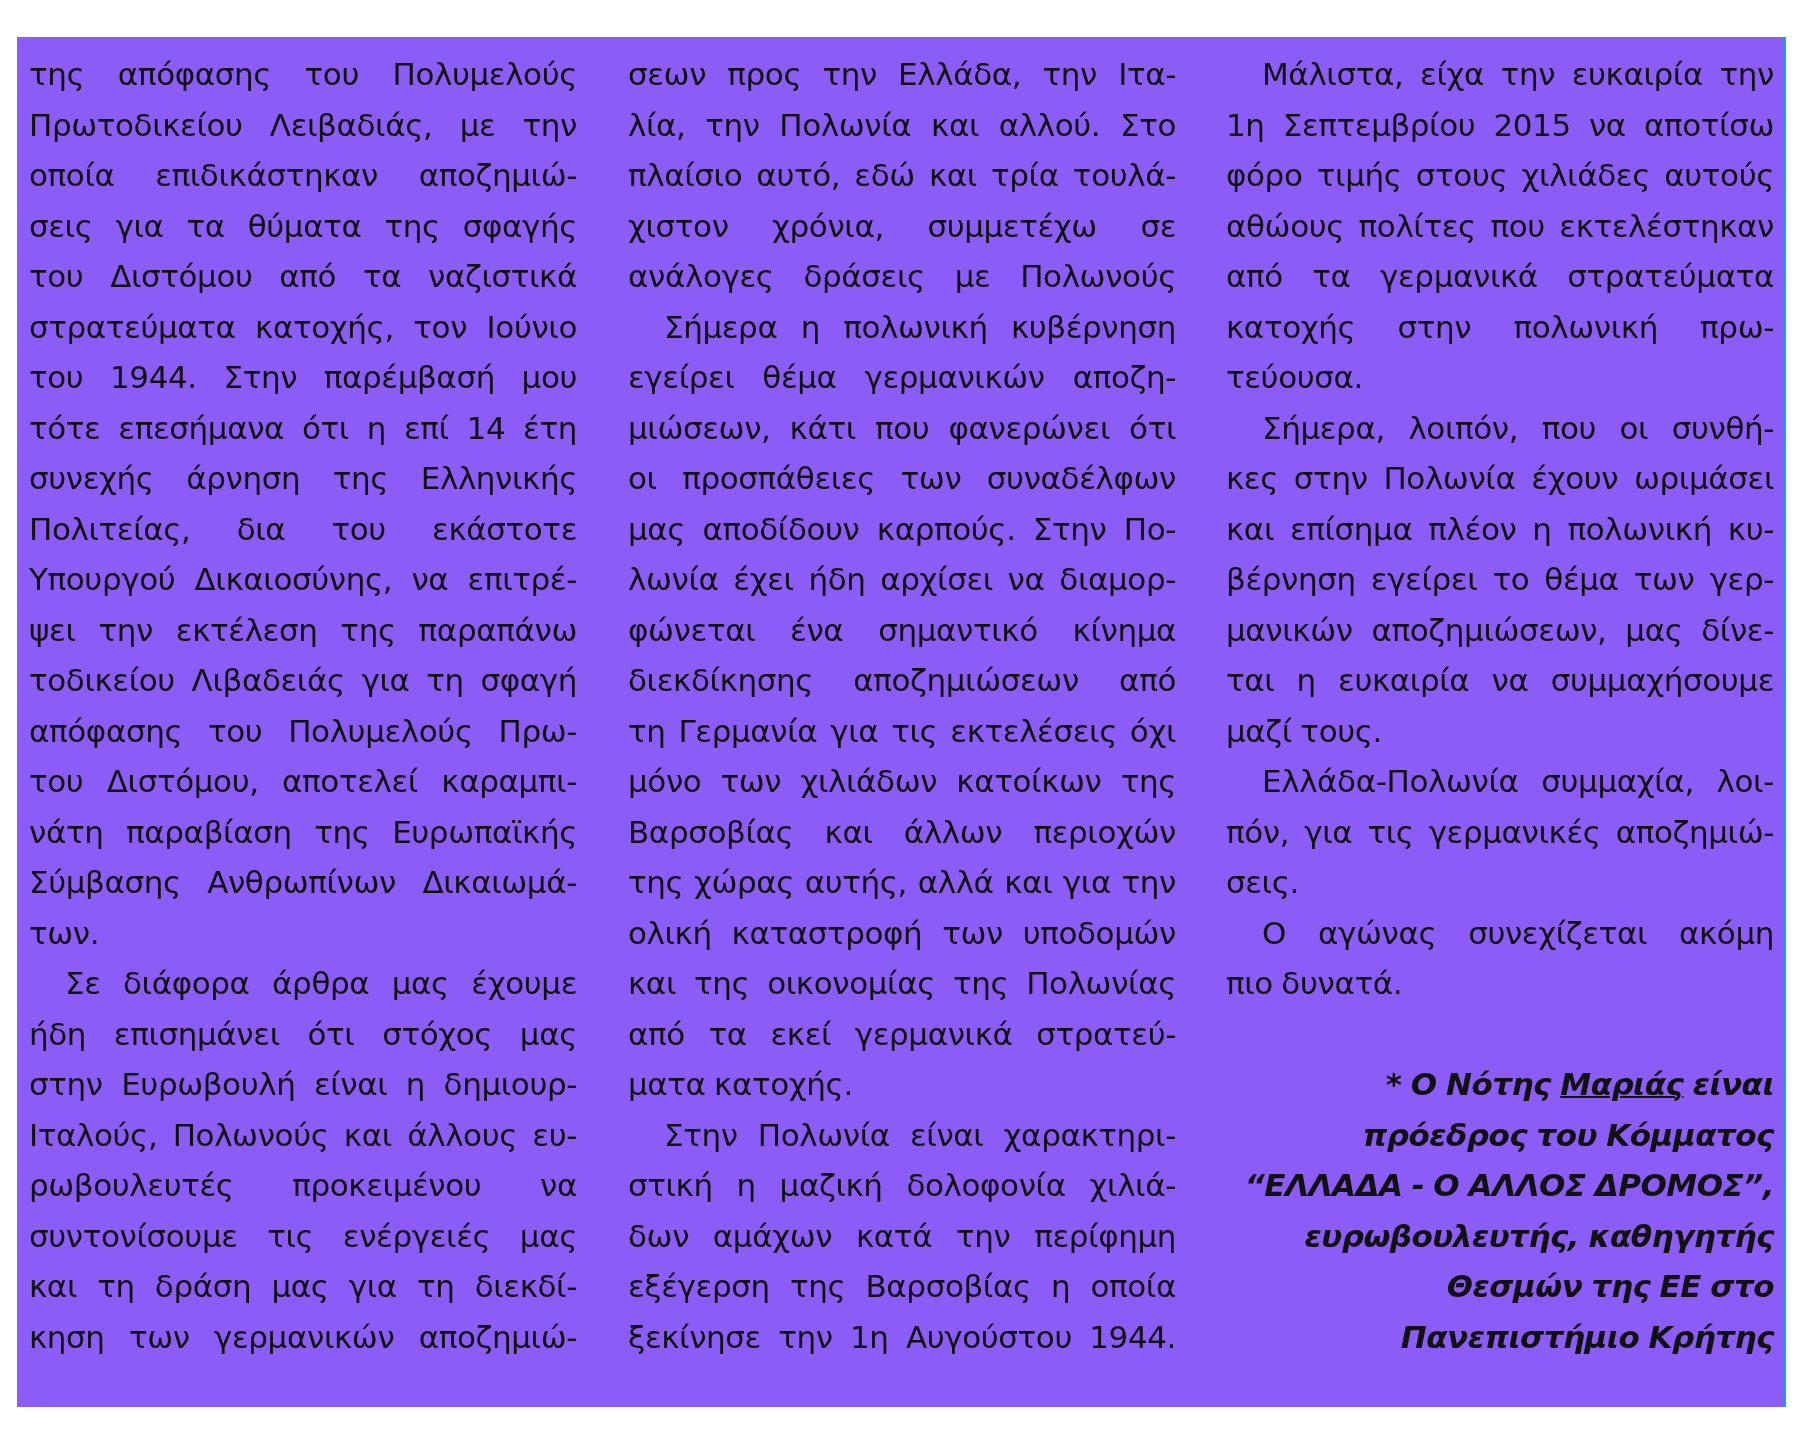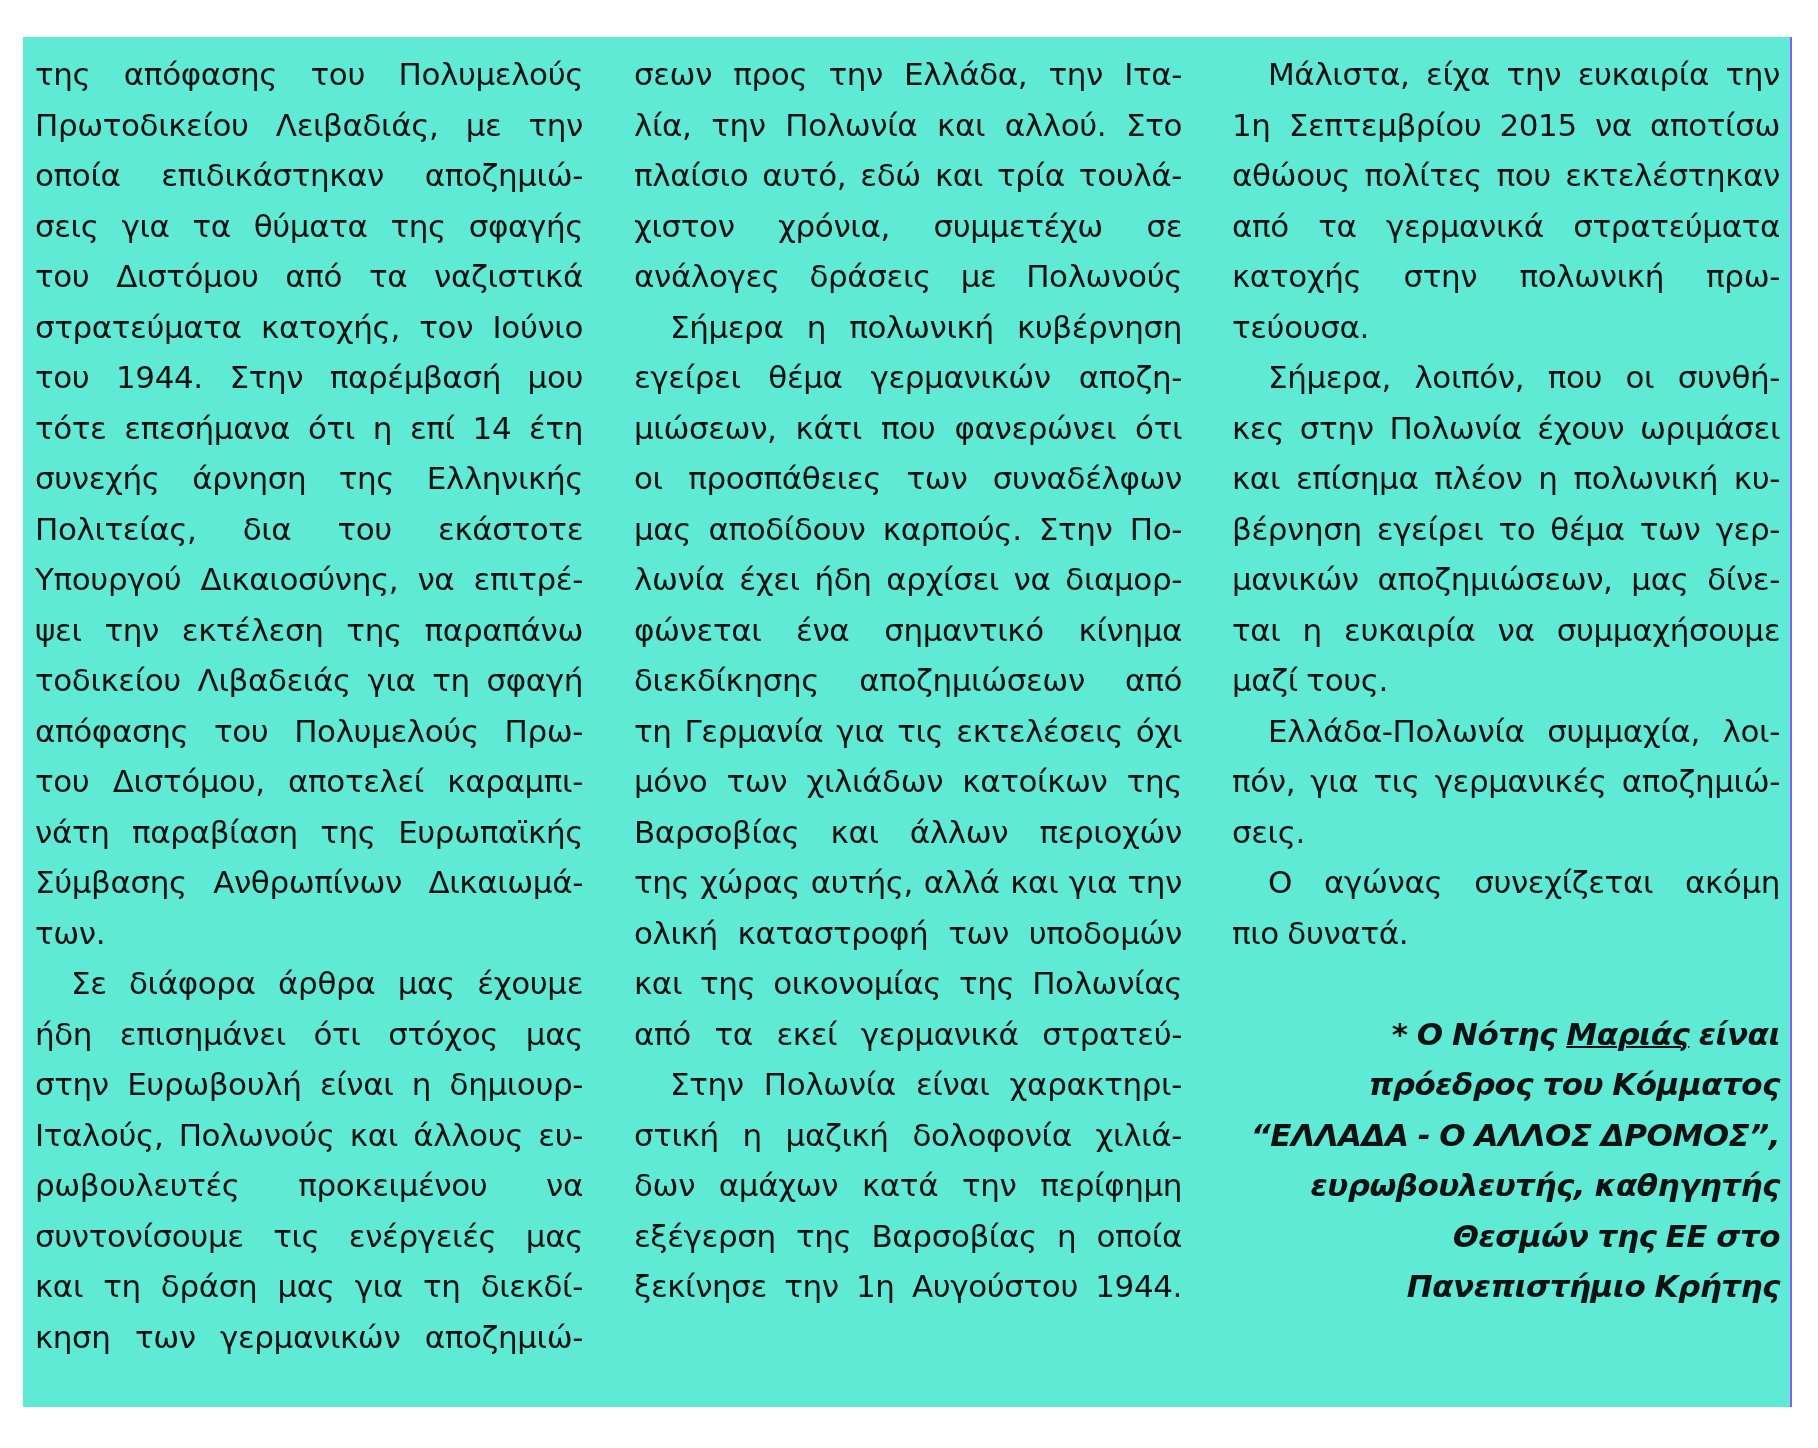--- a/index.html
+++ b/index.html
@@ -1,19 +1,19 @@
 <!DOCTYPE html>
 <html><head>
 <meta charset="utf-8">
 <style>
   html, body { margin:0; padding:0; background:#ffffff; }
   body { width:1818px; height:1448px; position:relative; overflow:hidden;
          font-family:"DejaVu Sans","Liberation Sans",sans-serif; color:#111; }
-  .panel { position:absolute; left:23px; top:37px; width:1767px; height:1370px;
-           background:#5eead4; border-right:2px solid #8b5cf6; }
+  .panel { position:absolute; left:17px; top:37px; width:1767px; height:1370px;
+           background:#8b5cf6; border-right:2px solid #0ea5e9; }
   .col { position:absolute; top:12px; }
   .col.c1 { left:12px; width:548px; }
   .col.c2 { left:611px; width:548px; }
   .col.c3 { left:1209px; width:548px; }
   .ln { display:block; height:50.5px; line-height:50.5px; font-size:31px;
         white-space:nowrap; text-align:justify; text-align-last:justify;
         letter-spacing:-0.4px; word-spacing:-1px; overflow:visible; }
   .ln.last { text-align-last:left; }
   .ln.ind { text-indent:36px; }
   .sig { font-weight:bold; font-style:italic; text-align-last:right;
@@ -69,30 +69,32 @@
     <span class="ln">λωνία έχει ήδη αρχίσει να διαμορ-</span>
     <span class="ln">φώνεται ένα σημαντικό κίνημα</span>
     <span class="ln">διεκδίκησης αποζημιώσεων από</span>
     <span class="ln">τη Γερμανία για τις εκτελέσεις όχι</span>
     <span class="ln">μόνο των χιλιάδων κατοίκων της</span>
     <span class="ln">Βαρσοβίας και άλλων περιοχών</span>
     <span class="ln">της χώρας αυτής, αλλά και για την</span>
     <span class="ln">ολική καταστροφή των υποδομών</span>
     <span class="ln">και της οικονομίας της Πολωνίας</span>
     <span class="ln">από τα εκεί γερμανικά στρατεύ-</span>
+    <span class="ln last">ματα κατοχής.</span>
     <span class="ln ind">Στην Πολωνία είναι χαρακτηρι-</span>
     <span class="ln">στική η μαζική δολοφονία χιλιά-</span>
     <span class="ln">δων αμάχων κατά την περίφημη</span>
     <span class="ln">εξέγερση της Βαρσοβίας η οποία</span>
     <span class="ln">ξεκίνησε την 1η Αυγούστου 1944.</span>
   </div>
 
   <div class="col c3">
     <span class="ln ind">Μάλιστα, είχα την ευκαιρία την</span>
     <span class="ln">1η Σεπτεμβρίου 2015 να αποτίσω</span>
+    <span class="ln">φόρο τιμής στους χιλιάδες αυτούς</span>
     <span class="ln">αθώους πολίτες που εκτελέστηκαν</span>
     <span class="ln">από τα γερμανικά στρατεύματα</span>
     <span class="ln">κατοχής στην πολωνική πρω-</span>
     <span class="ln last">τεύουσα.</span>
     <span class="ln ind">Σήμερα, λοιπόν, που οι συνθή-</span>
     <span class="ln">κες στην Πολωνία έχουν ωριμάσει</span>
     <span class="ln">και επίσημα πλέον η πολωνική κυ-</span>
     <span class="ln">βέρνηση εγείρει το θέμα των γερ-</span>
     <span class="ln">μανικών αποζημιώσεων, μας δίνε-</span>
     <span class="ln">ται η ευκαιρία να συμμαχήσουμε</span>

